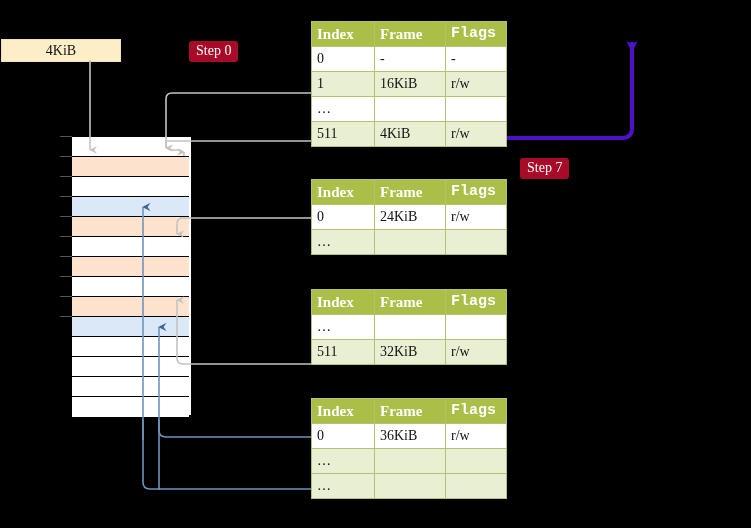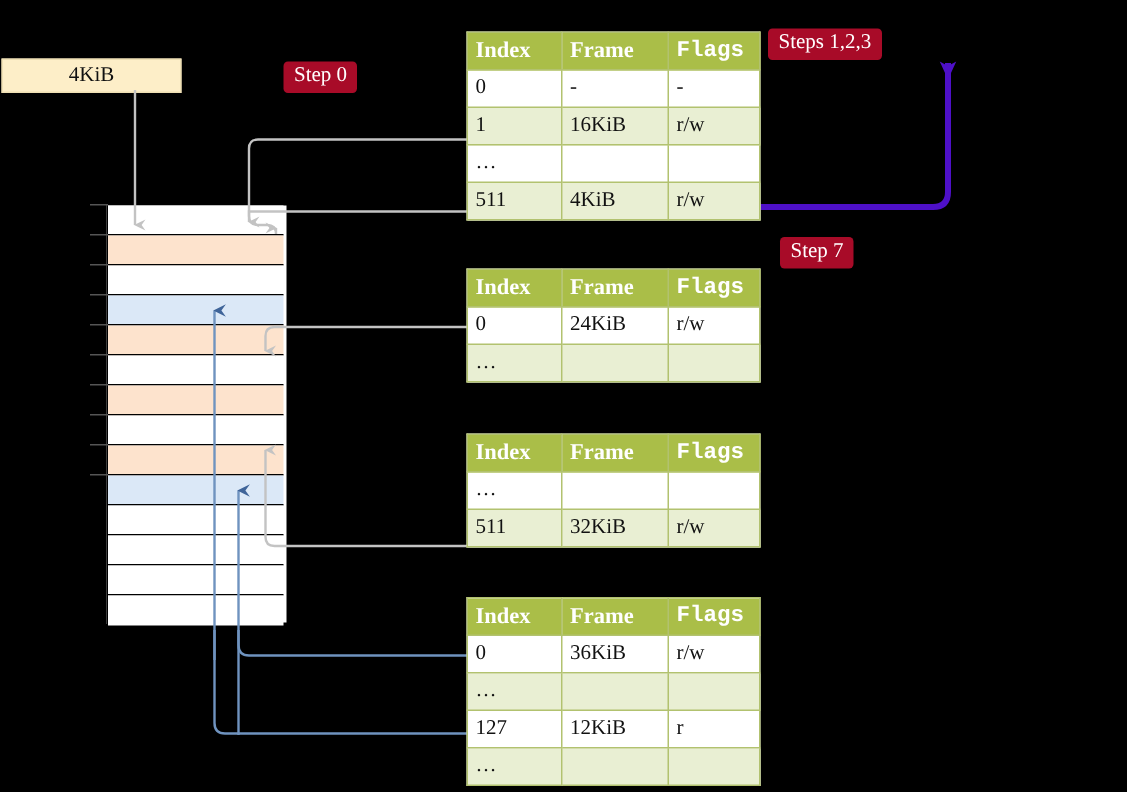--- a/index.html
+++ b/index.html
@@ -53,21 +53,20 @@
 <div class="stage">
 
   <div class="kib-box" style="left:1px;top:39px;width:118px;height:21px;">
     <span>4KiB</span>
   </div>
 
   <div class="badge red" style="left:189px;top:41px;text-align:center;">Step 0</div>
 
   <div class="badge red" style="left:520px;top:158px;">Step 7</div>
 
-  <div class="badge red" style="left:512px;top:19px;">Steps 1,2,3</div>
 
 
   <div class="mem" style="left:71px;top:136px;width:119px;height:278px;"></div>
 
   <div id="mem-cells" style="position:absolute;left:72px;top:137px;width:117px;height:276px;">
       <div class="memrow m-white" style="height: 20px;"></div>
       <div class="memrow m-orange" style="height: 20px;"></div>
       <div class="memrow m-white" style="height: 20px;"></div>
       <div class="memrow m-blue" style="height: 20px;"></div>
       <div class="memrow m-orange" style="height: 20px;"></div>
@@ -210,25 +209,20 @@
         <tr>
           <td class="c1">0</td>
           <td class="c2">36KiB</td>
           <td class="c3">r/w</td>
         </tr>
         <tr class="alt">
           <td class="c1">…</td>
           <td class="c2"></td>
           <td class="c3"></td>
         </tr>
-        <tr>
-          <td class="c1">127</td>
-          <td class="c2">12KiB</td>
-          <td class="c3">r</td>
-        </tr>
         <tr class="alt">
           <td class="c1">…</td>
           <td class="c2"></td>
           <td class="c3"></td>
         </tr>
       </tbody>
     </table>
 
 </div>
 

